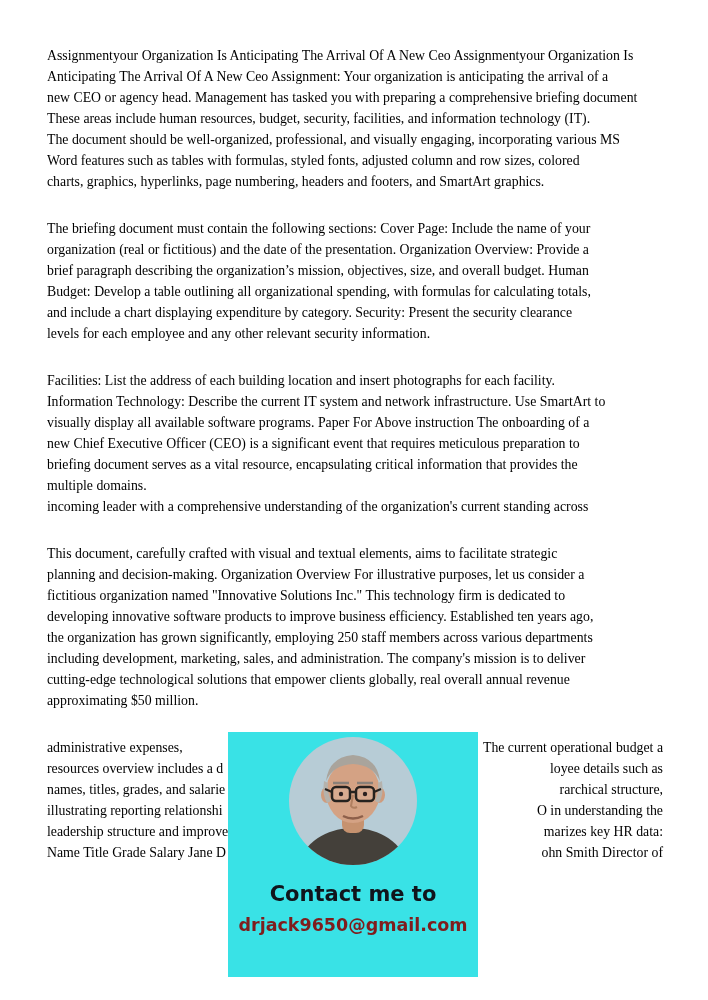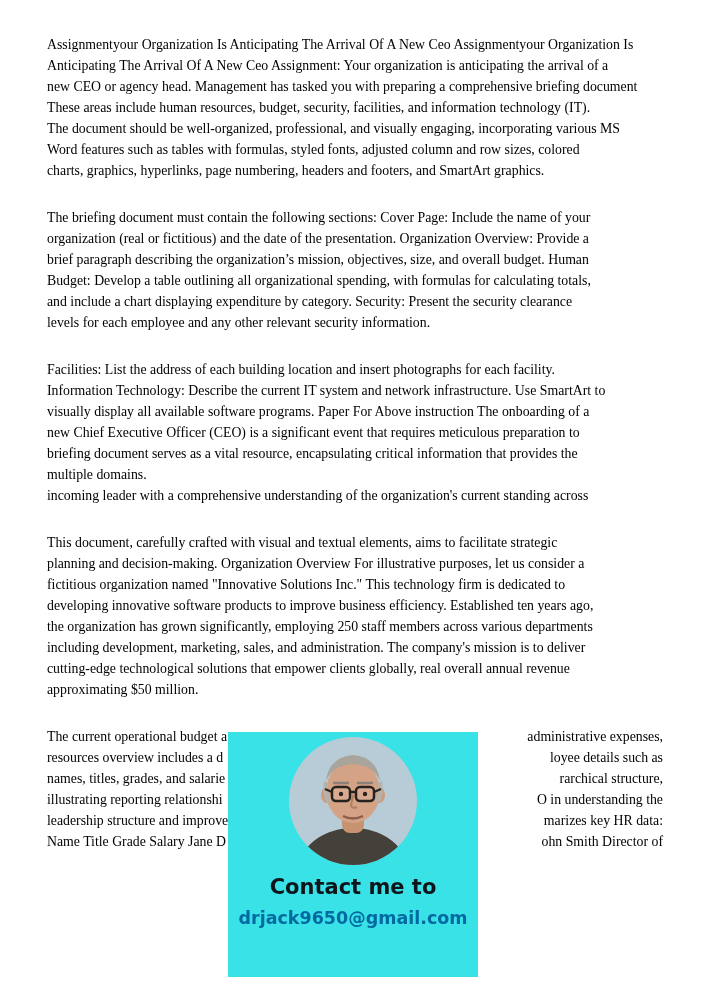--- a/index.html
+++ b/index.html
@@ -11,21 +11,21 @@
     overflow: hidden;
     font-family: "Liberation Serif", serif;
     color: #000000;
   }
   .text-flow {
     position: absolute;
     left: 47px;
     top: 30px;
     width: 616px;
   }
-  .para { margin: 4px 0 26px 0; }
+  .para { margin: 15px 0 26px 0; }
   .line {
     white-space: nowrap;
     height: 21px;
     line-height: 21px;
     font-size: 13.8px;
     overflow: hidden;
   }
   .split-line {
     display: flex;
     justify-content: space-between;
@@ -54,27 +54,27 @@
     flex: 0 0 auto;
   }
   .avatar svg { display:block; }
   .contact-heading {
     font-family: "DejaVu Sans", sans-serif;
     font-weight: bold;
     font-size: 21px;
     line-height: 27px;
     color: #10151c;
     text-align: center;
-    margin-top: 9px;
+    margin-top: 16px;
   }
   .contact-email {
     font-family: "DejaVu Sans", sans-serif;
     font-weight: bold;
     font-size: 17.5px;
-    color: #0369a1;
+    color: #7f1d1d;
     text-align: center;
     margin-top: 7px;
   }
 </style>
 </head>
 <body>
 
 <div class="page">
 
   <div class="text-flow">
@@ -109,22 +109,22 @@
         <div class="line">planning and decision-making. Organization Overview For illustrative purposes, let us consider a</div>
         <div class="line">fictitious organization named "Innovative Solutions Inc." This technology firm is dedicated to</div>
         <div class="line">developing innovative software products to improve business efficiency. Established ten years ago,</div>
         <div class="line">the organization has grown significantly, employing 250 staff members across various departments</div>
         <div class="line">including development, marketing, sales, and administration. The company's mission is to deliver</div>
         <div class="line">cutting-edge technological solutions that empower clients globally, real overall annual revenue</div>
         <div class="line">approximating $50 million.</div>
       </div>
       <div class="para">
         <div class="split-line">
+          <span>administrative expenses,</span>
           <span>The current operational budget a</span>
-          <span>administrative expenses,</span>
         </div>
         <div class="split-line">
           <span>resources overview includes a d</span>
           <span>loyee details such as</span>
         </div>
         <div class="split-line">
           <span>names, titles, grades, and salarie</span>
           <span>rarchical structure,</span>
         </div>
         <div class="split-line">

